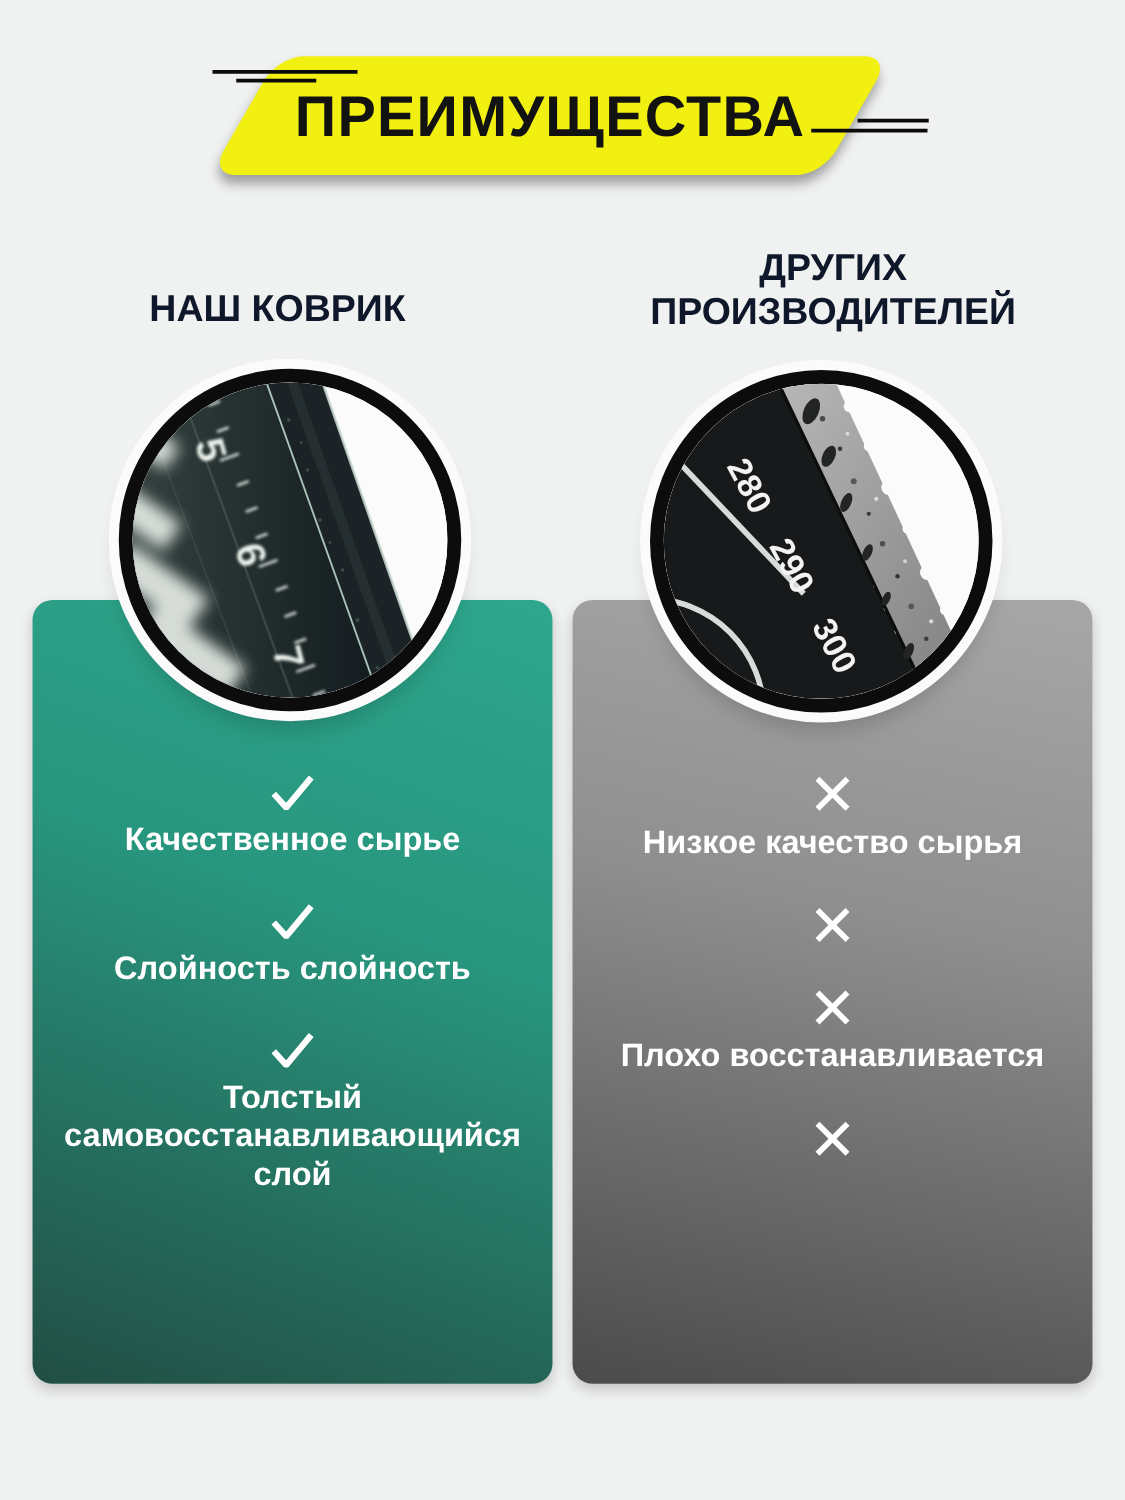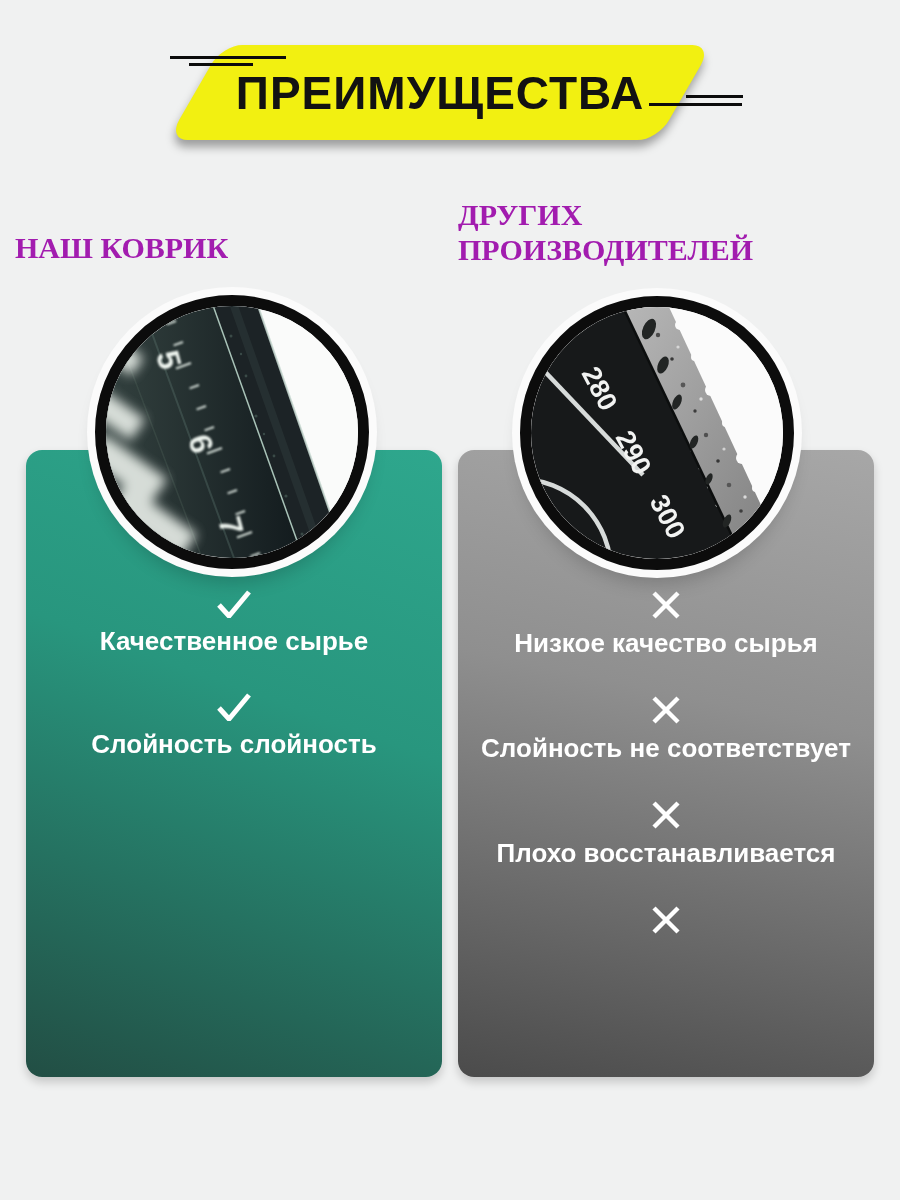--- a/index.html
+++ b/index.html
@@ -13,27 +13,27 @@
   .banner-inner{width:100%;height:100%;display:flex;align-items:center;justify-content:center;
     transform:skewX(30deg);}
   .banner-title{font-size:46px;font-weight:bold;color:#121212;letter-spacing:1px;white-space:nowrap;}
   .decor-line{position:absolute;height:3px;background:#0b0b0b;z-index:3;}
   .dl1{left:170px;top:56px;width:116px;}
   .dl2{left:189px;top:63px;width:64px;}
   .dl3{left:686px;top:95px;width:57px;}
   .dl4{left:649px;top:103px;width:93px;}
 
   
-  .heading{position:absolute;text-align:left;font-weight:bold;color:#a21caf;
-    font-size:30px;line-height:35px;z-index:2;font-family:Liberation Serif, serif;}
+  .heading{position:absolute;text-align:center;font-weight:bold;color:#0f172a;
+    font-size:30px;line-height:35px;z-index:2;}
   .heading-left{left:15px;width:414px;top:230px;}
   .heading-right{left:458px;width:417px;top:197px;}
 
   
-  .card{position:absolute;top:450px;width:416px;height:627px;border-radius:16px;
+  .card{position:absolute;top:480px;width:416px;height:627px;border-radius:16px;
     z-index:1;display:flex;flex-direction:column;align-items:center;
     padding-top:140px;box-sizing:border-box;gap:36px;
     box-shadow:0 5px 10px rgba(0,0,0,.18);}
   .card-left{left:26px;background:linear-gradient(200deg,#2ea78d 0%,#28967e 40%,#224e44 100%);}
   .card-right{left:458px;background:linear-gradient(192deg,#a7a7a7 0%,#8f8f8f 40%,#4b4b4b 100%);}
   .item{display:flex;flex-direction:column;align-items:center;gap:8px;width:100%;}
   .item-text{color:#ffffff;font-weight:bold;font-size:26px;line-height:31px;
     text-align:center;width:100%;padding:0 5px;box-sizing:border-box;}
 
   
@@ -68,36 +68,41 @@
         <polyline points="2,15 12,26 32,2" fill="none" stroke="#ffffff" stroke-width="5"></polyline>
       </svg>
       <div class="item-text">Качественное сырье</div>
     </div>
     <div class="item">
       <svg width="34" height="28" viewBox="0 0 34 28">
         <polyline points="2,15 12,26 32,2" fill="none" stroke="#ffffff" stroke-width="5"></polyline>
       </svg>
       <div class="item-text">Слойность слойность</div>
     </div>
+    <div class="item">
+      <svg width="34" height="28" viewBox="0 0 34 28">
+        <polyline points="2,15 12,26 32,2" fill="none" stroke="#ffffff" stroke-width="5"></polyline>
+      </svg>
+      <div class="item-text">Толстый самовосстанавливающийся слой</div>
+    </div>
   </div>
 
   <div class="card card-right">
     <div class="item">
       <svg width="30" height="30" viewBox="0 0 30 30">
         <line x1="3" y1="3" x2="27" y2="27" stroke="#ffffff" stroke-width="4.5"></line>
         <line x1="27" y1="3" x2="3" y2="27" stroke="#ffffff" stroke-width="4.5"></line>
       </svg>
       <div class="item-text">Низкое качество сырья</div>
     </div>
     <div class="item">
       <svg width="30" height="30" viewBox="0 0 30 30">
         <line x1="3" y1="3" x2="27" y2="27" stroke="#ffffff" stroke-width="4.5"></line>
         <line x1="27" y1="3" x2="3" y2="27" stroke="#ffffff" stroke-width="4.5"></line>
       </svg>
-      <div class="item-text">Слойность не соответствует</div>
     </div>
     <div class="item">
       <svg width="30" height="30" viewBox="0 0 30 30">
         <line x1="3" y1="3" x2="27" y2="27" stroke="#ffffff" stroke-width="4.5"></line>
         <line x1="27" y1="3" x2="3" y2="27" stroke="#ffffff" stroke-width="4.5"></line>
       </svg>
       <div class="item-text">Плохо восстанавливается</div>
     </div>
     <div class="item">
       <svg width="30" height="30" viewBox="0 0 30 30">

